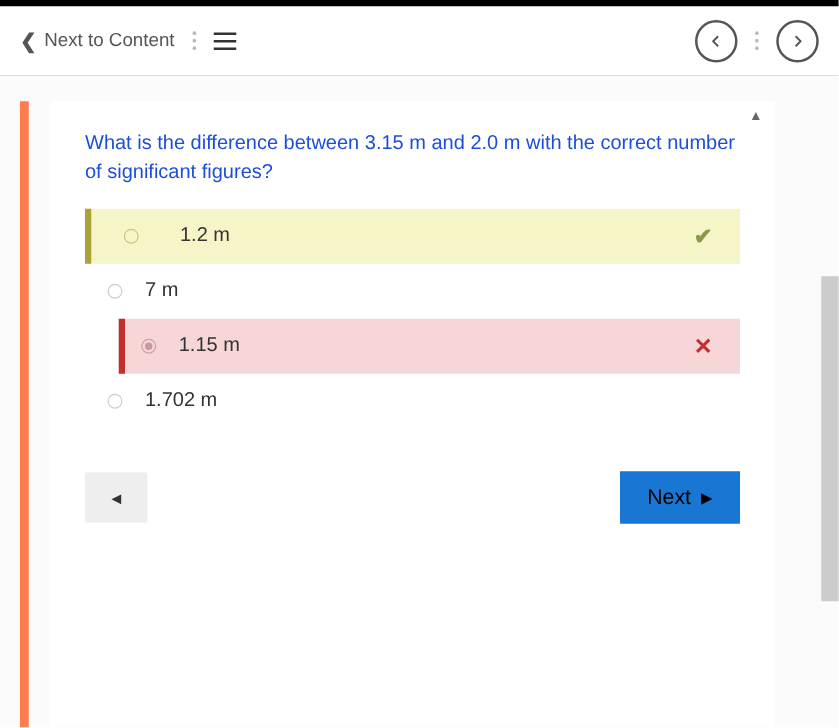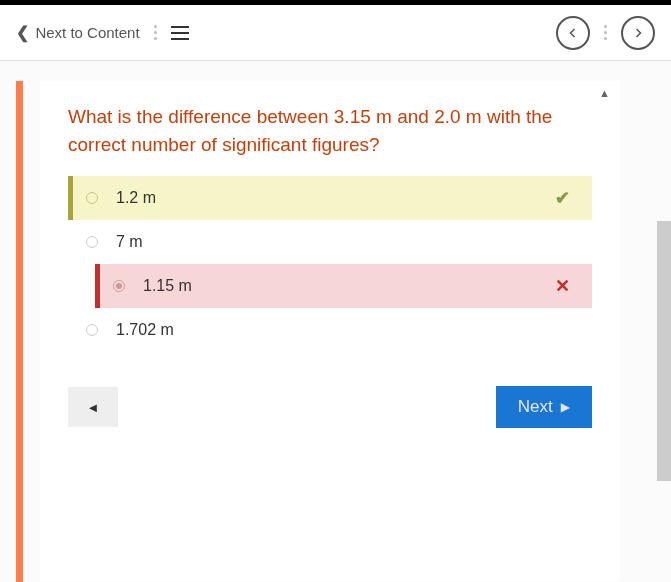--- a/index.html
+++ b/index.html
@@ -91,22 +91,22 @@
 }
 .scrollbar-track {
   position: absolute;
   right: 0;
   top: 160px;
   width: 14px;
   height: 260px;
   background: #ccc;
 }
 .question {
-  font-size: 19px;
-  color: #c2410c;
+  font-size: 16px;
+  color: #1d4ed8;
   line-height: 1.45;
   margin-bottom: 18px;
 }
 .options { display: flex; flex-direction: column; }
 .option {
   display: flex;
   align-items: center;
   padding: 11px 16px 11px 8px;
   font-size: 16px;
   color: #333;
@@ -119,21 +119,22 @@
   border-radius: 50%;
   margin-right: 18px;
   margin-left: 10px;
   flex-shrink: 0;
   display: flex; align-items: center; justify-content: center;
 }
 .option .radio .dot { width: 6px; height: 6px; border-radius: 50%; }
 .option.correct {
   background: #f6f5c7;
   border-left: 5px solid #a9a33a;
-  padding-left: 3px;
+  padding-left: 16px;
+  gap: 15px;
 }
 .option.correct .radio { border-color: #c9c87d; margin-left: 10px; }
 .option.incorrect {
   background: #f6d6d6;
   border-left: 5px solid #c12f2f;
   padding-left: 3px;
   margin-left: 27px;
 }
 .option.incorrect .radio { border-color: #cfa0a0; margin-left: 10px; }
 .option.incorrect .radio .dot { background: #c99; }
@@ -150,21 +151,21 @@
 .prev-btn {
   width: 50px; height: 40px;
   background: #eee;
   display: flex; align-items: center; justify-content: center;
   font-size: 13px;
   color: #333;
   cursor: pointer;
 }
 .next-btn {
   background: #1976d2;
-  color: #e5e5e5;
+  color: #000000;
   padding: 11px 22px;
   font-size: 17px;
   display: flex; align-items: center; gap: 8px;
   cursor: pointer;
 }
 .next-btn .tri { font-size: 12px; }
 </style>
 </head>
 <body>
 

